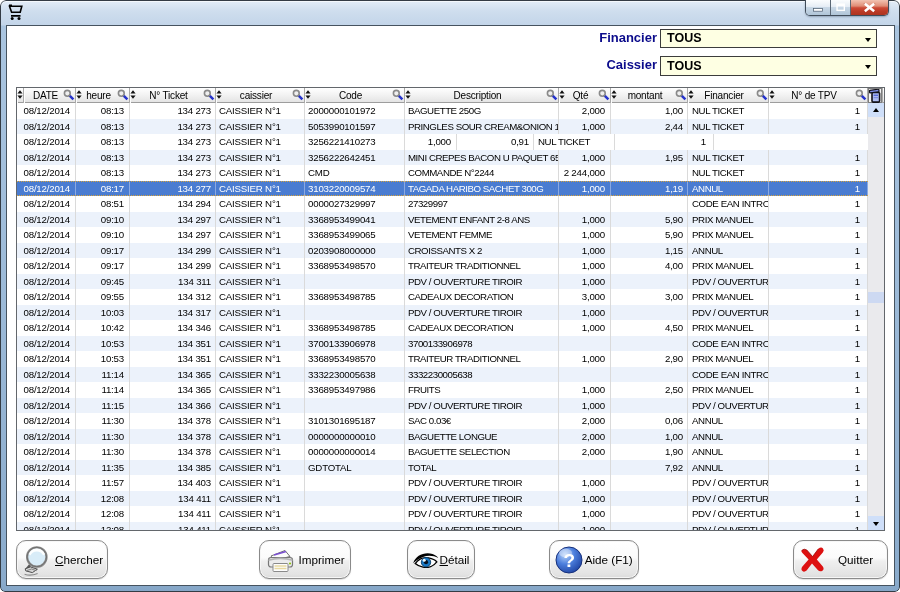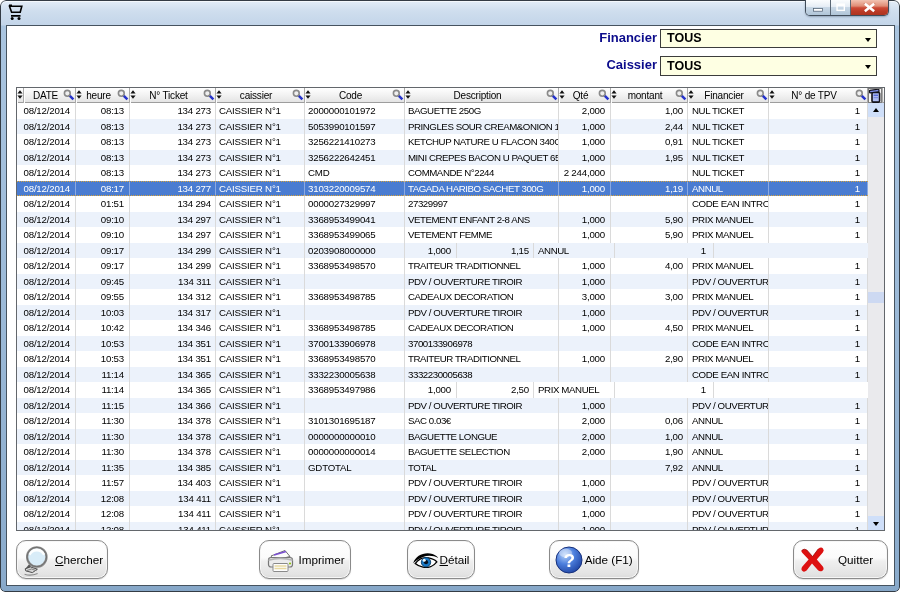--- a/index.html
+++ b/index.html
@@ -247,21 +247,20 @@
           <i class="c7" style="width:77px">2,44</i>
           <i class="c8" style="width:81px">NUL TICKET</i>
           <i class="c9" style="width:99px">1</i>
         </div>
         <div class="rw od">
           <i class="c0" style="width:59px">08/12/2014</i>
           <i class="c1" style="width:54px">08:13</i>
           <i class="c2" style="width:86px">134 273</i>
           <i class="c3" style="width:89px">CAISSIER N°1</i>
           <i class="c4" style="width:100px">3256221410273</i>
-          <i class="c5" style="width:154px">KETCHUP NATURE U FLACON 340G</i>
           <i class="c6" style="width:52px">1,000</i>
           <i class="c7" style="width:77px">0,91</i>
           <i class="c8" style="width:81px">NUL TICKET</i>
           <i class="c9" style="width:99px">1</i>
         </div>
         <div class="rw ev">
           <i class="c0" style="width:59px">08/12/2014</i>
           <i class="c1" style="width:54px">08:13</i>
           <i class="c2" style="width:86px">134 273</i>
           <i class="c3" style="width:89px">CAISSIER N°1</i>
@@ -291,21 +290,21 @@
           <i class="c3" style="width:89px">CAISSIER N°1</i>
           <i class="c4" style="width:100px">3103220009574</i>
           <i class="c5" style="width:154px">TAGADA HARIBO SACHET 300G</i>
           <i class="c6" style="width:52px">1,000</i>
           <i class="c7" style="width:77px">1,19</i>
           <i class="c8" style="width:81px">ANNUL</i>
           <i class="c9" style="width:99px">1</i>
         </div>
         <div class="rw od">
           <i class="c0" style="width:59px">08/12/2014</i>
-          <i class="c1" style="width:54px">01:51</i>
+          <i class="c1" style="width:54px">08:51</i>
           <i class="c2" style="width:86px">134 294</i>
           <i class="c3" style="width:89px">CAISSIER N°1</i>
           <i class="c4" style="width:100px">0000027329997</i>
           <i class="c5" style="width:154px">27329997</i>
           <i class="c6" style="width:52px"></i>
           <i class="c7" style="width:77px"></i>
           <i class="c8" style="width:81px">CODE EAN INTROUVABLE</i>
           <i class="c9" style="width:99px">1</i>
         </div>
         <div class="rw ev">
@@ -331,20 +330,21 @@
           <i class="c7" style="width:77px">5,90</i>
           <i class="c8" style="width:81px">PRIX MANUEL</i>
           <i class="c9" style="width:99px">1</i>
         </div>
         <div class="rw ev">
           <i class="c0" style="width:59px">08/12/2014</i>
           <i class="c1" style="width:54px">09:17</i>
           <i class="c2" style="width:86px">134 299</i>
           <i class="c3" style="width:89px">CAISSIER N°1</i>
           <i class="c4" style="width:100px">0203908000000</i>
+          <i class="c5" style="width:154px">CROISSANTS X 2</i>
           <i class="c6" style="width:52px">1,000</i>
           <i class="c7" style="width:77px">1,15</i>
           <i class="c8" style="width:81px">ANNUL</i>
           <i class="c9" style="width:99px">1</i>
         </div>
         <div class="rw od">
           <i class="c0" style="width:59px">08/12/2014</i>
           <i class="c1" style="width:54px">09:17</i>
           <i class="c2" style="width:86px">134 299</i>
           <i class="c3" style="width:89px">CAISSIER N°1</i>
@@ -438,20 +438,21 @@
           <i class="c7" style="width:77px"></i>
           <i class="c8" style="width:81px">CODE EAN INTROUVABLE</i>
           <i class="c9" style="width:99px">1</i>
         </div>
         <div class="rw od">
           <i class="c0" style="width:59px">08/12/2014</i>
           <i class="c1" style="width:54px">11:14</i>
           <i class="c2" style="width:86px">134 365</i>
           <i class="c3" style="width:89px">CAISSIER N°1</i>
           <i class="c4" style="width:100px">3368953497986</i>
+          <i class="c5" style="width:154px">FRUITS</i>
           <i class="c6" style="width:52px">1,000</i>
           <i class="c7" style="width:77px">2,50</i>
           <i class="c8" style="width:81px">PRIX MANUEL</i>
           <i class="c9" style="width:99px">1</i>
         </div>
         <div class="rw ev">
           <i class="c0" style="width:59px">08/12/2014</i>
           <i class="c1" style="width:54px">11:15</i>
           <i class="c2" style="width:86px">134 366</i>
           <i class="c3" style="width:89px">CAISSIER N°1</i>

